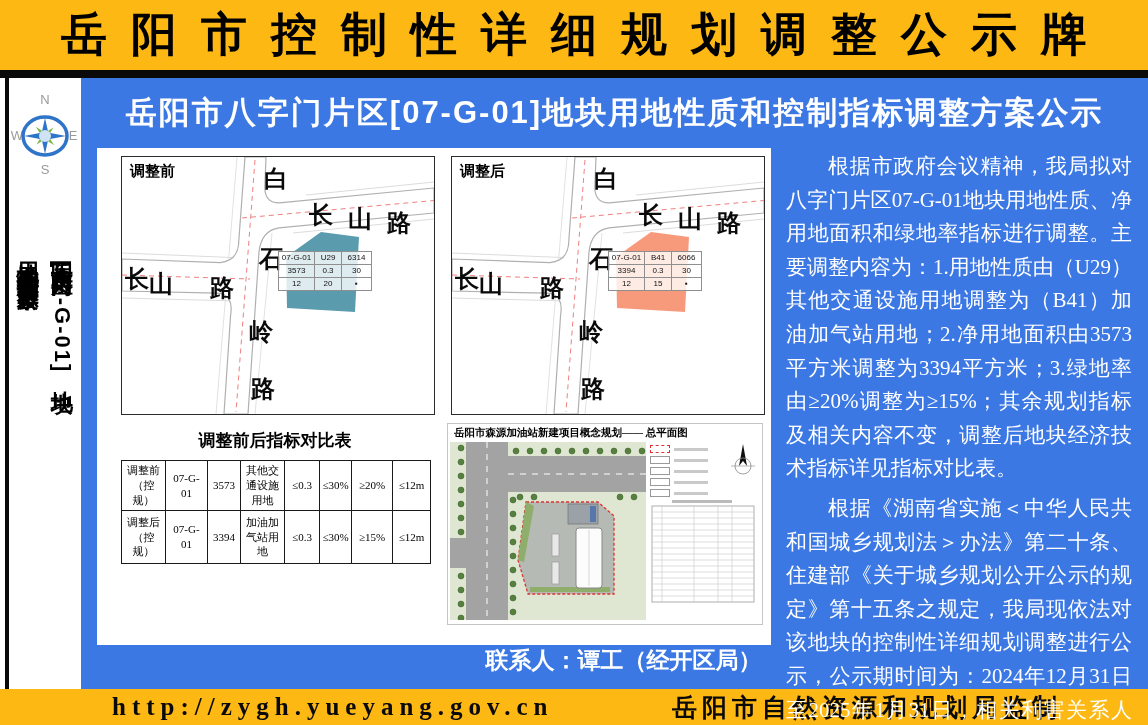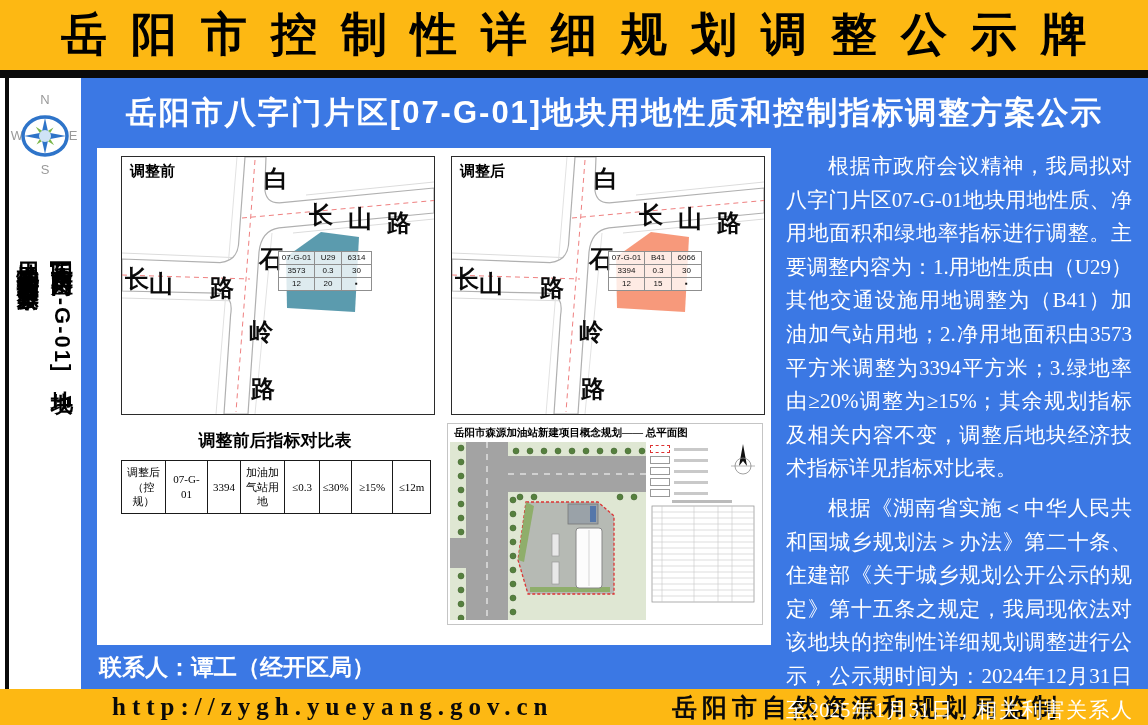--- a/index.html
+++ b/index.html
@@ -57,21 +57,21 @@
             margin:0 0 2px 4px;white-space:nowrap;}
   .sp-body{display:flex;}
   .sp-side{width:110px;padding-left:4px;position:relative;}
   .legend-row{display:flex;align-items:center;gap:4px;margin:3px 0;}
   .legend-box{width:18px;height:6px;border:1px solid #999;background:#fff;}
   .legend-box.red{border:1px dashed #d33;}
   .legend-bar{width:34px;height:3px;background:#c9c9c9;}
 
   .contact{position:absolute;left:0;right:0;bottom:0;height:44px;display:flex;
            align-items:center;color:#fff;font-family:"Liberation Serif",serif;
-           font-weight:bold;font-size:23px;}
+           font-weight:bold;font-size:23px;flex-direction:column;}
   .contact .person{margin-left:18px;}
   .contact .phone{margin-left:62px;letter-spacing:1px;}
 
   
   .footer{height:36px;background:#fdb813;display:flex;align-items:center;}
   .footer .url{margin-left:112px;font-family:"Liberation Serif",serif;font-size:25px;
                font-weight:600;color:#0a0a0a;letter-spacing:6px;}
   .footer .publisher{margin-left:auto;margin-right:86px;font-family:"Liberation Serif",serif;
                      font-weight:bold;font-size:25px;color:#0a0a0a;letter-spacing:5px;}
 
@@ -229,20 +229,30 @@
                   <col style="width:44px">
                     <col style="width:42px">
                     <col style="width:33px">
                     <col style="width:44px">
                   <col style="width:35px">
                     <col style="width:32px">
                     <col style="width:41px">
                     <col style="width:38px">
                 </colgroup>
                 <tbody>
+                <tr class="r1">
+                  <td>调整前（控规）</td>
+                  <td>07-G-01</td>
+                  <td>3573</td>
+                  <td>其他交通设施用地</td>
+                  <td>≤0.3</td>
+                  <td>≤30%</td>
+                  <td>≥20%</td>
+                  <td>≤12m</td>
+                </tr>
                 <tr class="r2">
                   <td>调整后（控规）</td>
                   <td>07-G-01</td>
                   <td>3394</td>
                   <td>加油加气站用地</td>
                   <td>≤0.3</td>
                   <td>≤30%</td>
                   <td>≥15%</td>
                   <td>≤12m</td>
                 </tr>

